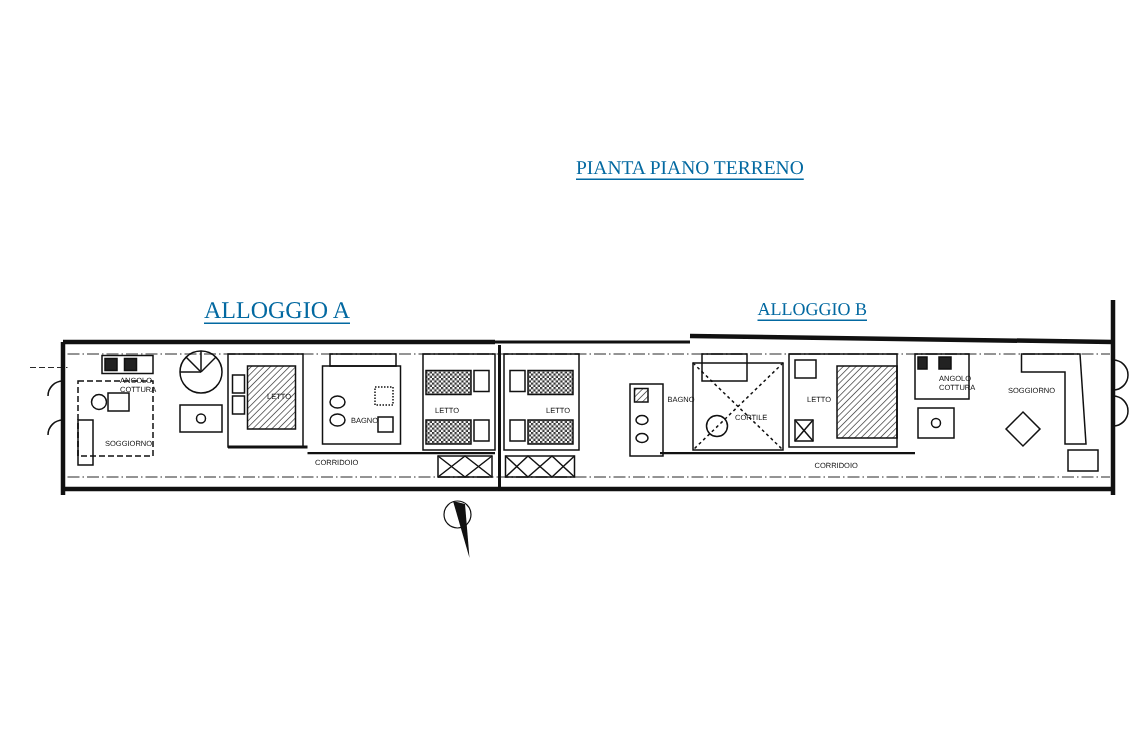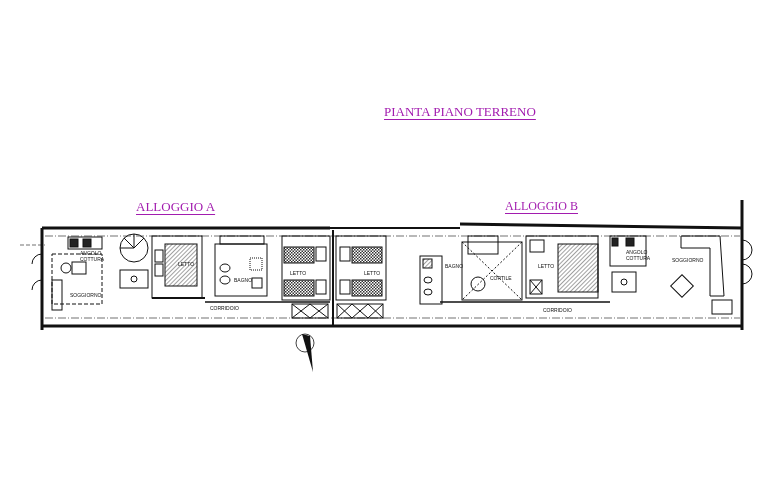--- a/index.html
+++ b/index.html
@@ -1,19 +1,19 @@
 <!DOCTYPE html>
 <html><head>
 <meta charset="utf-8">
 <style>
   html, body { margin:0; padding:0; background:#ffffff; }
   body { width:764px; height:492px; position:relative; overflow:hidden; font-family:"Liberation Serif", serif; }
-  .title { position:absolute; font-family:"Liberation Serif", serif; color:#a21caf; text-decoration:underline; text-underline-offset:3px; }
+  .title { position:absolute; font-family:"Liberation Serif", serif; color:#0369a1; text-decoration:underline; text-underline-offset:3px; }
   #main-title { left:384px; top:104px; font-size:13px; }
-  #unit-a-title { left:136px; top:199px; font-size:13px; }
+  #unit-a-title { left:136px; top:199px; font-size:16px; }
   #unit-b-title { left:505px; top:199px; font-size:12px; }
   svg { position:absolute; left:0; top:0; }
   .lbl { font-family:"Liberation Sans", sans-serif; font-size:5px; fill:#111; }
 </style>
 </head>
 <body>
 
 <div class="title" id="main-title">PIANTA PIANO TERRENO</div>
 <div class="title" id="unit-a-title">ALLOGGIO A</div>
 <div class="title" id="unit-b-title">ALLOGGIO B</div>

